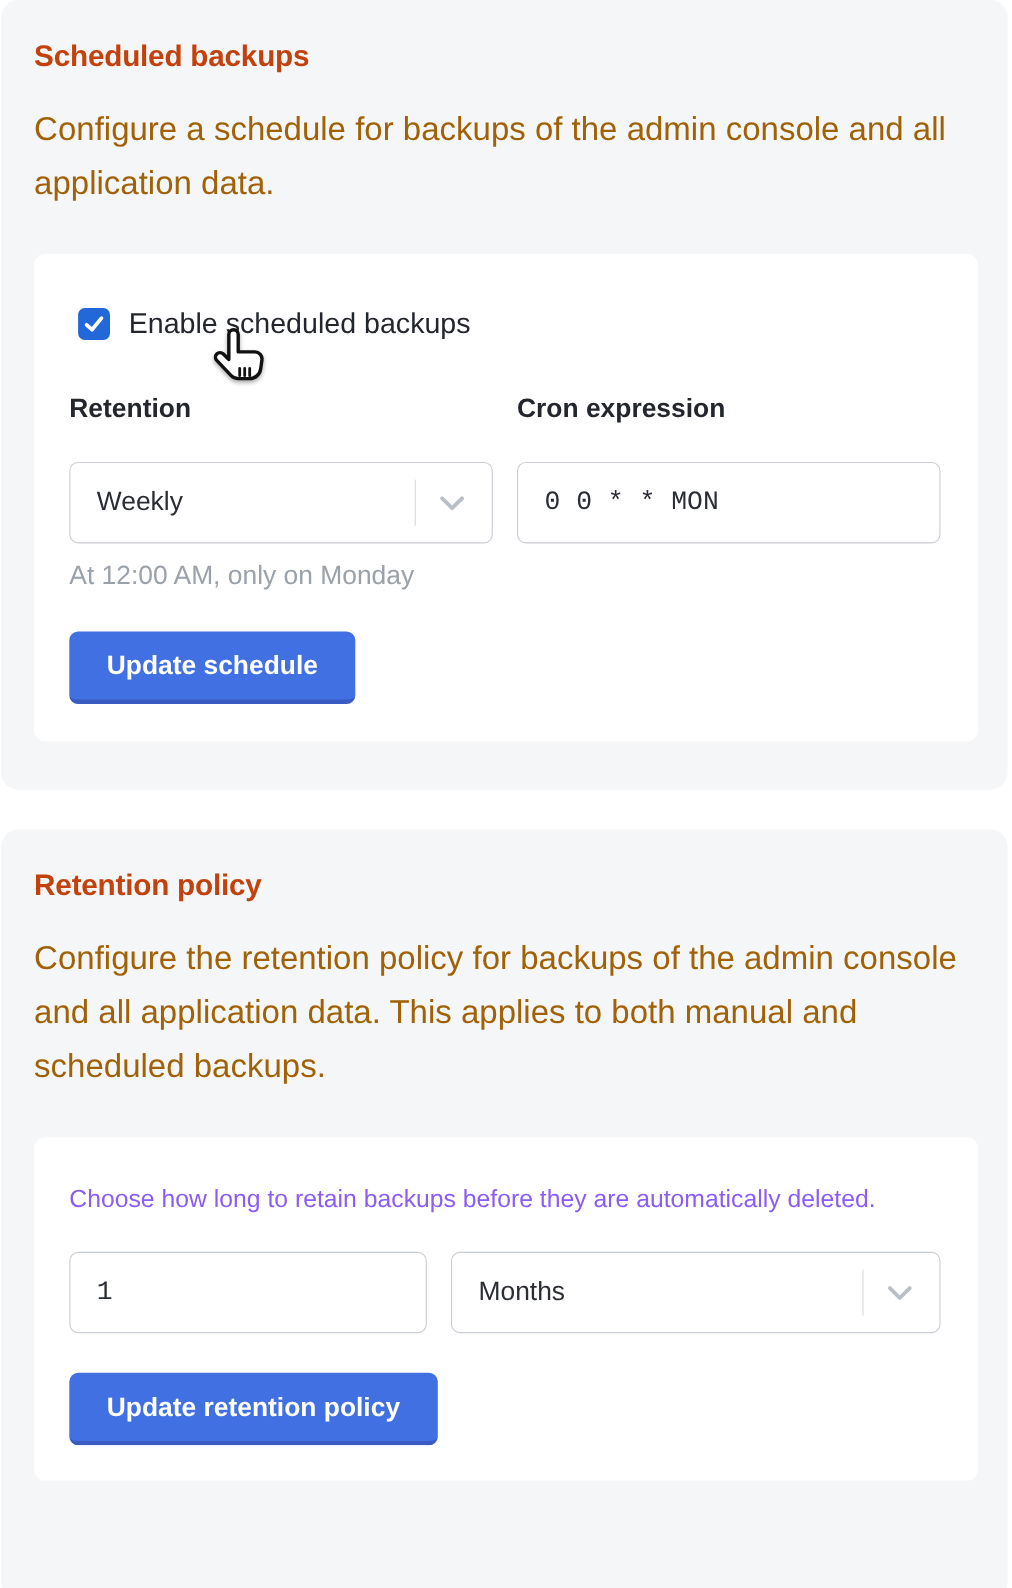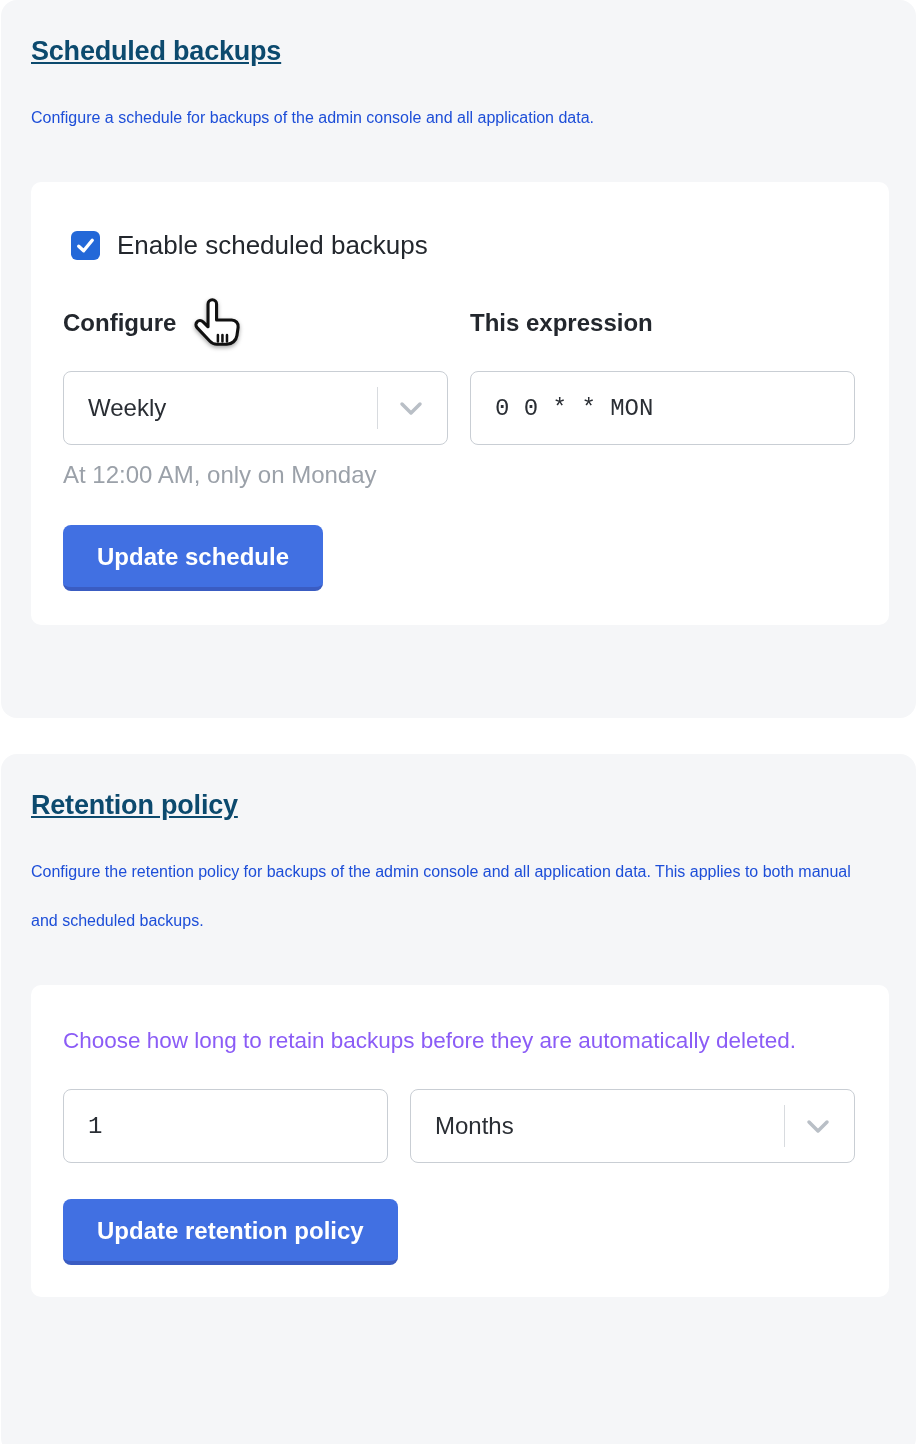--- a/index.html
+++ b/index.html
@@ -16,28 +16,27 @@
     width: 915px;
     margin-left: 1px;
     padding: 36px 30px;
   }
   .panel-1 { height: 718px; }
   .panel-gap { height: 36px; background: #ffffff; }
   .panel-2 { min-height: 700px; }
   .section-title {
     font-size: 27px;
     font-weight: bold;
-    color: #0c4a6e;
+    color: #c2410c;
     letter-spacing: -0.2px;
-    text-decoration: underline;
   }
   .section-desc {
     margin-top: 26px;
-    font-size: 16px;
-    color: #1d4ed8;
+    font-size: 30px;
+    color: #a16207;
     line-height: 49px;
     max-width: 850px;
   }
   .card {
     background: #ffffff;
     border-radius: 10px;
     margin-top: 40px;
     width: 858px;
   }
   .card-1 { padding: 38px 32px 34px; }
@@ -151,22 +150,22 @@
     <div class="checkbox-row">
       <div class="checkbox">
         <svg width="21" height="21" viewBox="0 0 28 28">
           <polyline points="5,15 11.5,21 23,7" fill="none" stroke="#ffffff" stroke-width="4.5" stroke-linecap="round" stroke-linejoin="round"></polyline>
         </svg>
       </div>
       <div class="checkbox-label">Enable scheduled backups</div>
     </div>
 
     <div class="fields-grid">
-      <div class="field-label">Configure</div>
-      <div class="field-label">This expression</div>
+      <div class="field-label">Retention</div>
+      <div class="field-label">Cron expression</div>
 
       <div class="control select">
         <span class="select-value">Weekly</span>
         <span class="select-divider"></span>
         <svg width="24" height="15" viewBox="0 0 24 15">
           <polyline points="3,3 12,12 21,3" fill="none" stroke="#b9bfc6" stroke-width="3.5" stroke-linecap="round" stroke-linejoin="round"></polyline>
         </svg>
       </div>
       <input class="control" type="text" value="0 0 * * MON" style="">
     </div>

